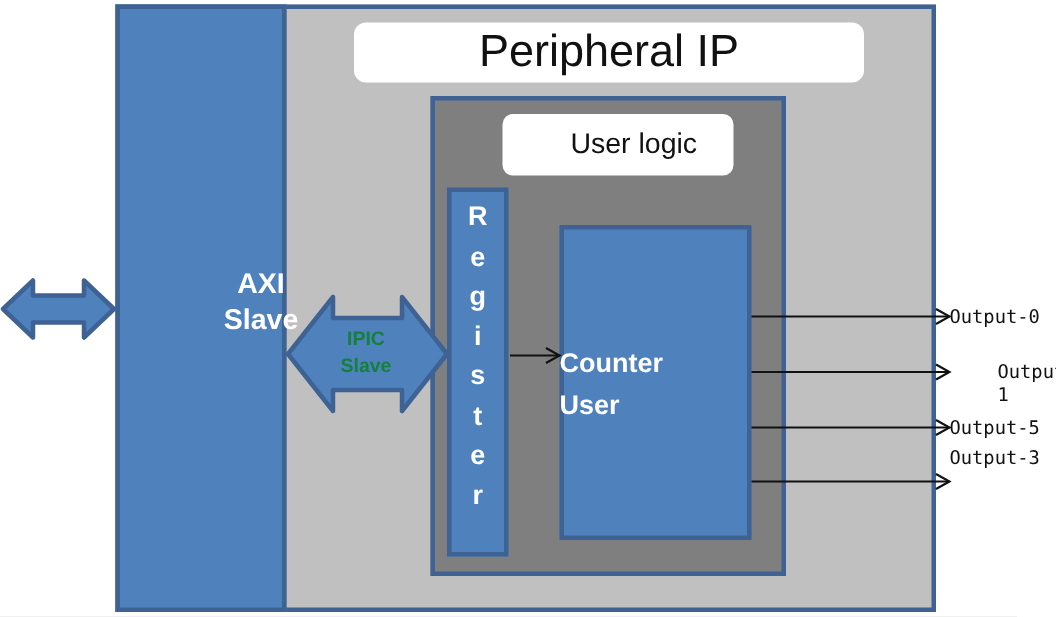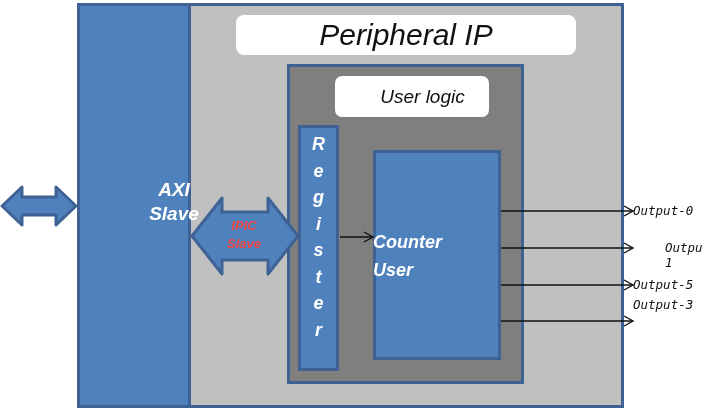--- a/index.html
+++ b/index.html
@@ -1,31 +1,31 @@
 <!DOCTYPE html>
 <html><head>
 <meta charset="utf-8">
 <style>
   html,body{margin:0;padding:0;background:#fff;}
   body{width:704px;height:411px;position:relative;overflow:hidden;font-family:"Liberation Sans","DejaVu Sans",sans-serif;}
-  .abs{position:absolute;box-sizing:border-box;font-style:italic;}
+  .abs{position:absolute;box-sizing:border-box;}
   .outer{left:77px;top:3px;width:547px;height:405px;background:#c0c0c0;border:3px solid #3f6294;}
   .axi{left:77px;top:3px;width:114px;height:405px;background:#4f81bd;border:3px solid #3f6294;}
   .axi-label{left:77px;top:178px;width:114px;text-align:center;color:#fff;font-weight:bold;font-size:19px;line-height:24px;margin-left:40px;}
   .title-box{left:236px;top:15px;width:340px;height:40px;background:#fff;border-radius:8px;}
   .title-text{left:236px;top:15px;width:340px;height:40px;text-align:center;line-height:40px;font-size:30px;color:#111;}
   .user{left:287px;top:64px;width:237px;height:320px;background:#7f7f7f;border:3px solid #3f6294;}
   .user-title-box{left:335px;top:76px;width:154px;height:41px;background:#fff;border-radius:7px;}
   .user-title-text{left:335px;top:76px;width:175px;height:41px;text-align:center;line-height:41px;font-size:19px;color:#111;}
   .reg{left:298px;top:125px;width:41px;height:246px;background:#4f81bd;border:3px solid #3f6294;}
   .reg-letters{left:298px;top:131px;width:41px;text-align:center;color:#fff;font-weight:bold;font-size:18px;}
   .reg-letters span{display:block;height:26.5px;line-height:26.5px;}
   .counter{left:373px;top:150px;width:128px;height:210px;background:#4f81bd;border:3px solid #3f6294;}
   .counter-label{left:373px;top:228px;width:128px;text-align:left;color:#fff;font-weight:bold;font-size:18px;line-height:28px;}
-  .ipic-label{left:212px;top:217px;width:64px;text-align:center;color:#ef4444;font-weight:bold;font-size:13px;line-height:18px;}
+  .ipic-label{left:212px;top:217px;width:64px;text-align:center;color:#15803d;font-weight:bold;font-size:13px;line-height:18px;}
   .out-label{font-family:"DejaVu Sans Mono","Liberation Mono",monospace;font-size:12.5px;color:#111;}
   svg.overlay{position:absolute;left:0;top:0;}
 </style>
 </head>
 <body>
 
 <div class="abs outer"></div>
 <div class="abs axi"></div>
 <div class="abs axi-label">
   <div>AXI</div>

